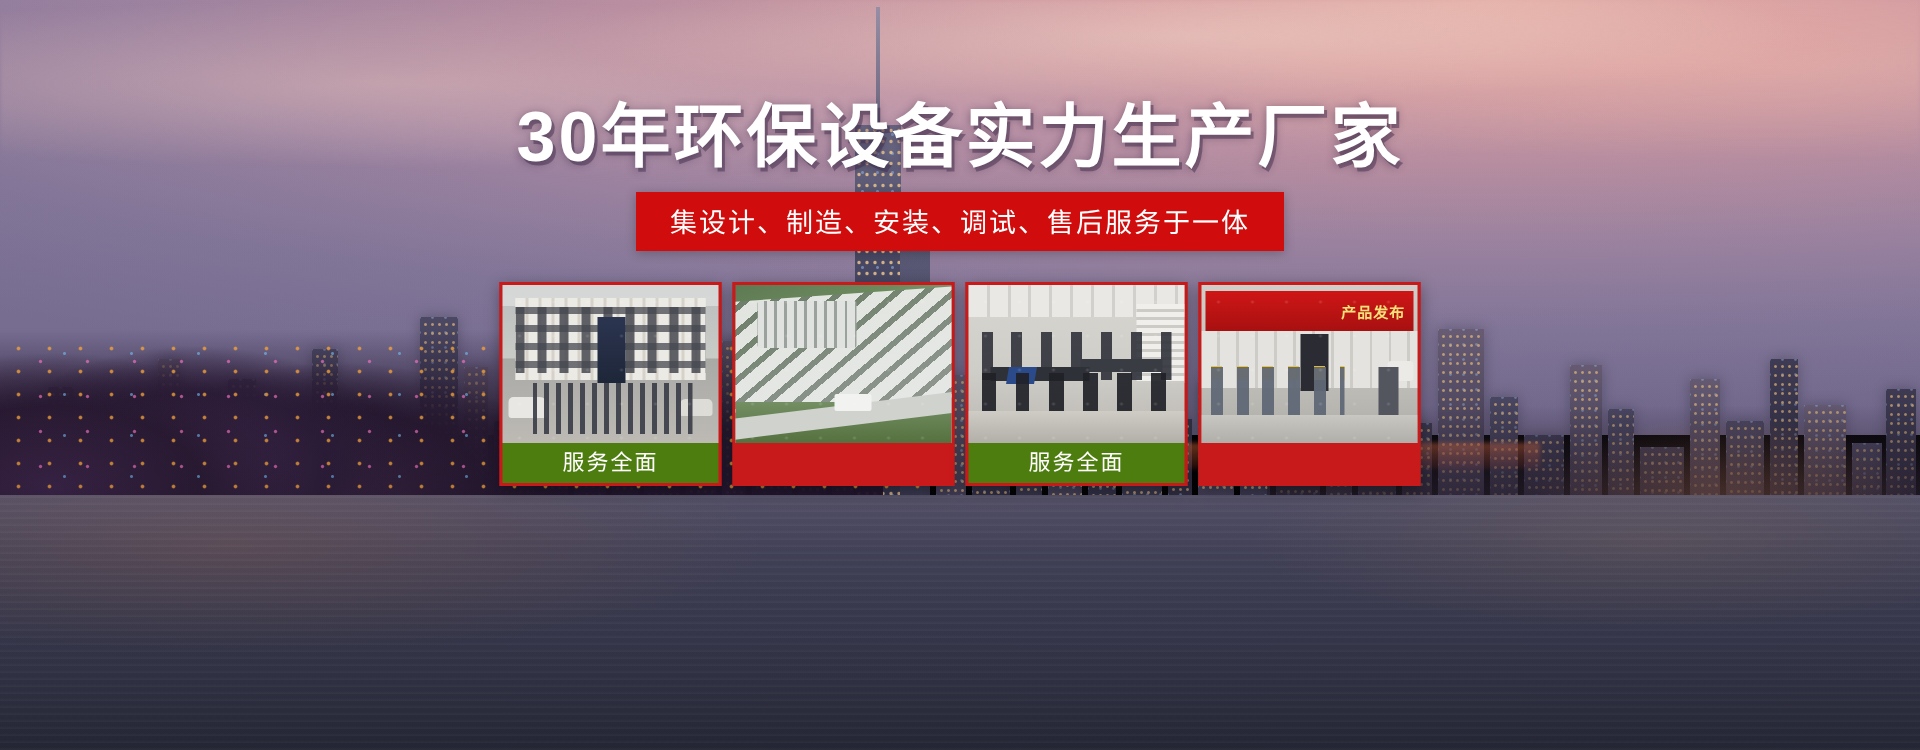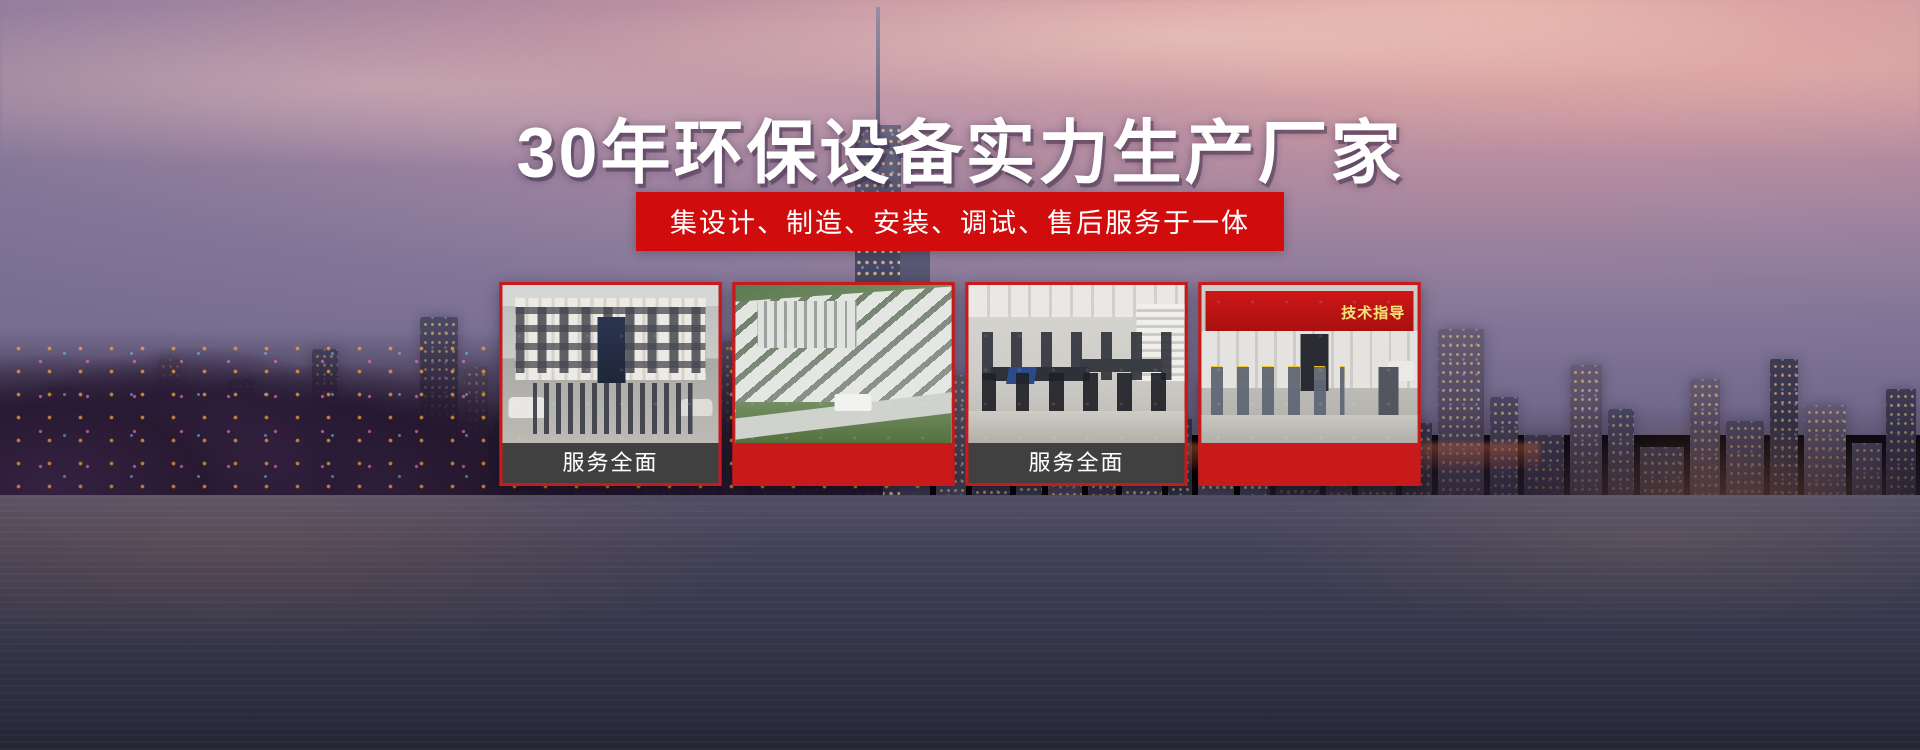--- a/index.html
+++ b/index.html
@@ -129,21 +129,21 @@
   .tint{
     position:absolute;inset:0;
     background:
       linear-gradient(180deg, rgba(120,90,120,.10) 0%, rgba(40,30,55,.05) 45%, rgba(20,18,30,.30) 100%);
   }
 
   
   .content{position:absolute;inset:0;}
 
   .headline{
-    position:absolute;left:0;right:0;top:96px;
+    position:absolute;left:0;right:0;top:80px;
     text-align:center;
     font-size:70px;
     font-weight:bold;
     letter-spacing:3px;
     color:#ffffff;
     text-shadow:
       3px 4px 0 rgba(60,40,70,.45),
       0 2px 10px rgba(40,25,55,.45);
     white-space:nowrap;
   }
@@ -181,21 +181,21 @@
       radial-gradient(circle, rgba(255,255,255,.25) 0 1px, rgba(255,255,255,0) 2px);
     background-size:34px 34px;
     opacity:.5;
   }
   .cap{
     height:40px;line-height:40px;
     text-align:center;
     color:#ffffff;
     font-size:22px;
     letter-spacing:2px;
-    background:#404040;
+    background:#4d7c0f;
   }
 
   
   .ph1{background:linear-gradient(180deg,#b9bdbc 0%,#c9cbc7 46%,#a9a9a6 47%,#bdbab4 100%);}
   .ph1 .facade{
     position:absolute;left:6%;top:8%;width:88%;height:52%;
     background:
       repeating-linear-gradient(90deg,#eceae4 0 10px,#d6d2c9 10px 13px),
       linear-gradient(180deg,#efece6,#d8d4cb);
   }
@@ -408,21 +408,21 @@
           <div class="chairs"></div>
           <div class="floor"></div>
           <div class="wm"></div>
         </div>
         <div class="cap">服务全面</div>
       </div>
 
       <div class="card">
         <div class="photo ph4">
           <div class="banner"></div>
-          <div class="bnTxt">技术指导</div>
+          <div class="bnTxt">产品发布</div>
           <div class="wall"></div>
           <div class="door"></div>
           <div class="car"></div>
           <div class="hats"></div>
           <div class="workers"></div>
           <div class="boss"></div>
           <div class="floor"></div>
           <div class="wm"></div>
         </div>
       </div>

